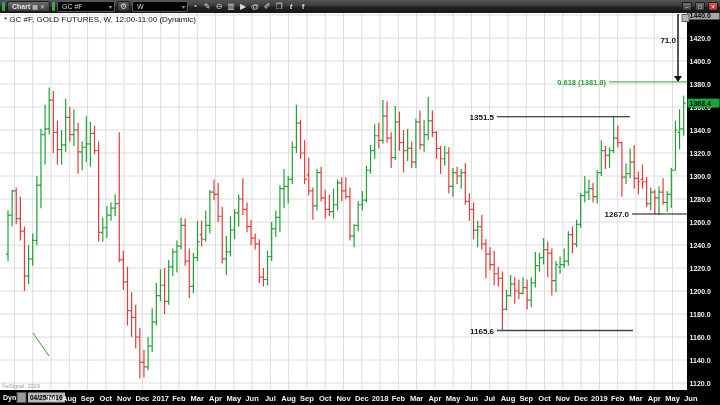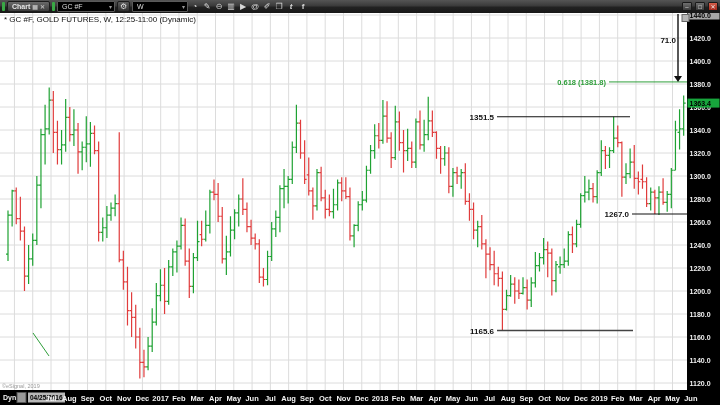--- a/index.html
+++ b/index.html
@@ -369,15 +369,15 @@
       <text x="544.5600000000001" y="387.5" class="month-label">Oct</text>
       <text x="562.84" y="387.5" class="month-label">Nov</text>
       <text x="581.12" y="387.5" class="month-label">Dec</text>
       <text x="599.4000000000001" y="387.5" class="month-label">2019</text>
       <text x="617.6800000000001" y="387.5" class="month-label">Feb</text>
       <text x="635.96" y="387.5" class="month-label">Mar</text>
       <text x="654.24" y="387.5" class="month-label">Apr</text>
       <text x="672.52" y="387.5" class="month-label">May</text>
       <text x="690.8000000000001" y="387.5" class="month-label">Jun</text>
     </svg>
-  <div id="chart-title">* GC #F, GOLD FUTURES, W, 12:25-11:00 (Dynamic)</div>
+  <div id="chart-title">* GC #F, GOLD FUTURES, W, 12:00-11:00 (Dynamic)</div>
   <div id="copyright">©eSignal, 2019</div>
 </div>
 
 </body></html>

